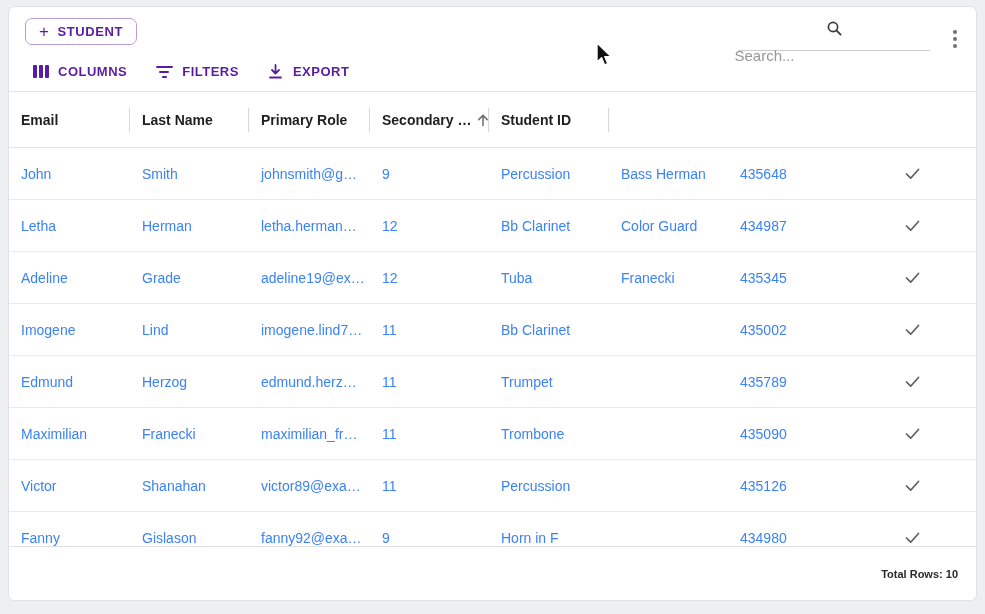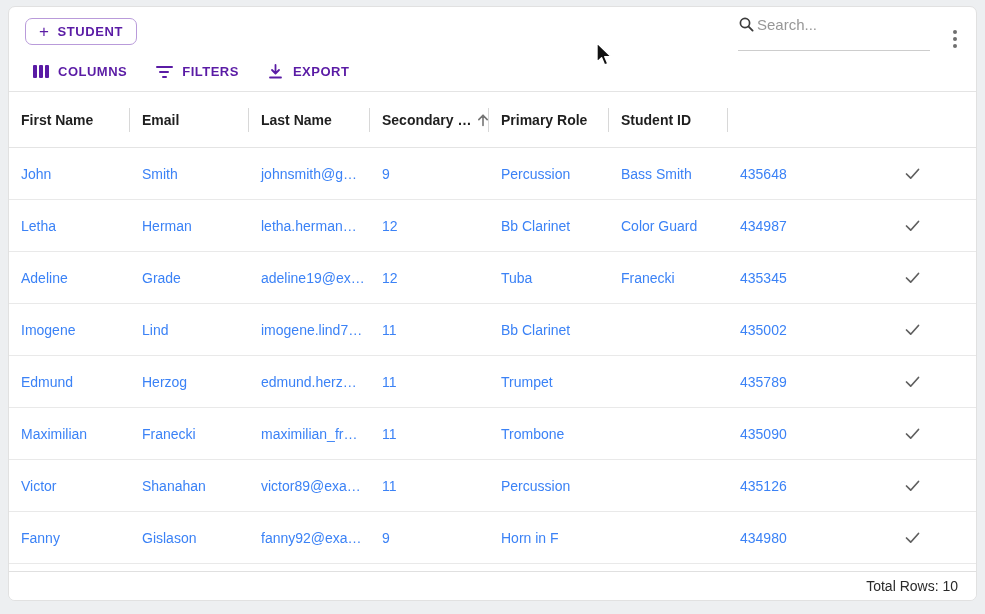--- a/index.html
+++ b/index.html
@@ -45,23 +45,24 @@
     font-size:13px; font-weight:bold; letter-spacing:.5px;
     cursor:pointer;
   }
   .cols-icon { display:flex; gap:2px; }
   .cols-icon i { display:block; width:4px; height:13px; background:#5a1ba5; border-radius:1px; }
   .filter-icon { display:flex; flex-direction:column; gap:3px; align-items:center; width:18px; }
   .filter-icon i { display:block; height:2px; background:#5a1ba5; border-radius:1px; }
   .filter-icon i:nth-child(1){ width:17px; } .filter-icon i:nth-child(2){ width:10px; } .filter-icon i:nth-child(3){ width:5px; }
   .search-box {
     position:absolute; left:729px; top:13px; width:192px; height:31px;
-    display:flex; align-items:center; 
+    display:flex; align-items:center; gap:9px;
     border-bottom:1px solid #cdcdcd;
     padding-bottom:21px;
+    flex-direction:column;
   }
   .search-box input {
     flex:1; min-width:0; border:none; outline:none; background:transparent;
     font-family:"Liberation Sans", sans-serif;
     font-size:15px; color:#333;
   }
   .search-box input::placeholder { color:#979797; opacity:1; }
   .kebab {
     position:absolute; left:936px; top:18px; width:20px; height:28px;
     display:flex; flex-direction:column; gap:3px;
@@ -96,26 +97,27 @@
   .grid-row {
     height:52px;
     border-bottom:1px solid #e9e9e9;
     font-size:14px; color:#3b82f6;
     background:#fff;
   }
   .cell { padding-left:12px; white-space:nowrap; overflow:hidden; }
   .cell.center { padding-left:0; text-align:center; display:flex; justify-content:center; }
   
   .grid-footer {
-    position:absolute; left:0; right:0; bottom:0; height:29px;
+    position:absolute; left:0; right:0; bottom:0; height:54px;
     background:#fff; border-top:1px solid #e0e0e0;
     display:flex; align-items:center; justify-content:flex-end;
     padding-right:18px;
-    font-size:14px; color:#2a2a2a;
+    font-size:11px; color:#2a2a2a;
     z-index:5;
+    font-weight:bold;
   }
   
   .mouse-cursor { position:absolute; left:593px; top:42px; z-index:99; pointer-events:none; }
 </style>
 </head>
 <body>
 
 <div class="panel">
 
   <div class="toolbar">
@@ -164,53 +166,50 @@
 
     <button class="kebab">
         <i></i>
         <i></i>
         <i></i>
       </button>
   </div>
 
   <div class="grid-header">
     <div class="hcell">
-        <span>First Name</span>
-      </div>
-    <div class="hcell">
         <span>Email</span>
       </div>
     <div class="hcell">
         <span>Last Name</span>
+      </div>
+    <div class="hcell">
+        <span>Primary Role</span>
       </div>
     <div class="hcell">
       <span>Secondary …</span>
       <span class="sort-arrow">
         <svg width="16" height="16" viewBox="0 0 16 16" fill="none">
           <path d="M8 13.5 V4 M3.8 7.6 L8 3.2 L12.2 7.6" stroke="#757575" stroke-width="1.6" stroke-linecap="round" stroke-linejoin="round"></path>
         </svg>
       </span>
     </div>
     <div class="hcell">
-        <span>Primary Role</span>
-      </div>
-    <div class="hcell">
         <span>Student ID</span>
       </div>
   </div>
 
   <div>
 
     <div class="grid-row">
       <div class="cell">John</div>
       <div class="cell">Smith</div>
       <div class="cell">johnsmith@g…</div>
       <div class="cell">9</div>
       <div class="cell">Percussion</div>
-      <div class="cell">Bass Smith</div>
+      <div class="cell">Bass Herman</div>
       <div class="cell">435648</div>
       <div class="cell center">
           <svg width="19" height="19" viewBox="0 0 19 19" fill="none">
             <path d="M3.5 10 l4.2 4.2 L15.5 5.5" stroke="#5f5f5f" stroke-width="1.7" stroke-linecap="round" stroke-linejoin="round"></path>
           </svg>
         </div>
     </div>
 
     <div class="grid-row">
       <div class="cell">Letha</div>

